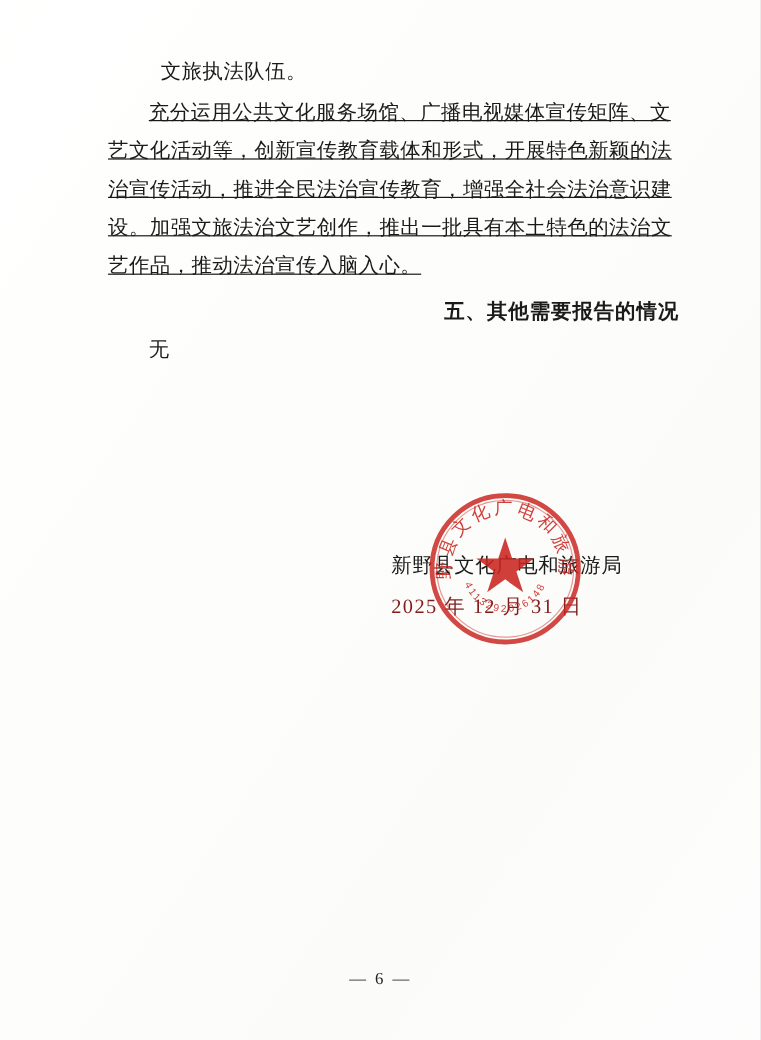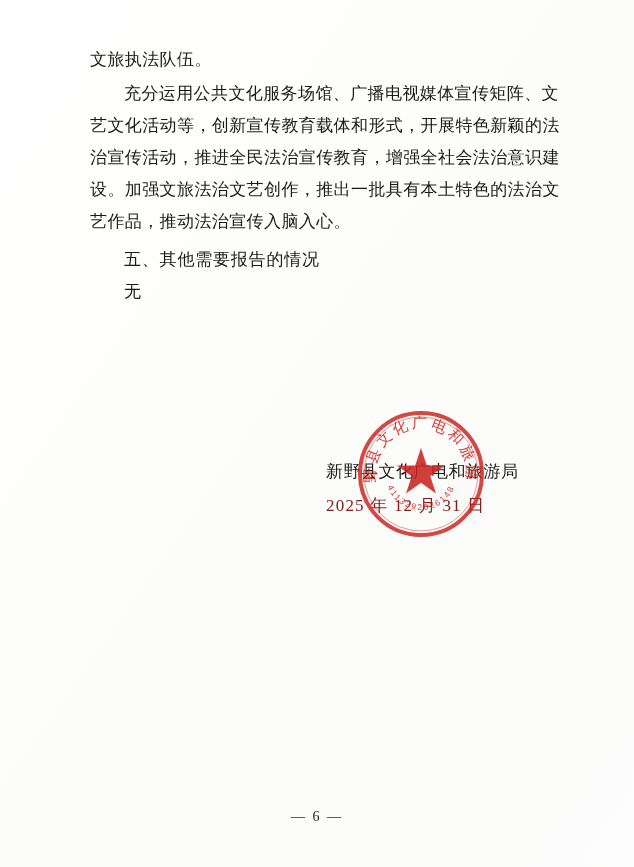--- a/index.html
+++ b/index.html
@@ -35,29 +35,32 @@
     line-height: 32px;
     color: #1a1a1a;
     letter-spacing: 0.4px;
     white-space: pre-wrap;
     font-family: "Liberation Serif", "DejaVu Serif", serif;
   }
   .indent {
     text-indent: 34px;
   }
   .heading {
-    font-weight: normal;
+    font-weight: bold;
     text-indent: 34px;
     letter-spacing: 0.8px;
+    text-align: right;
   }
   .block {
     margin-bottom: 2px;
+    margin-left: 44px;
   }
   .para {
     margin-top: 2px;
+    text-decoration: underline;
   }
   .spacer-sm { height: 6px; }
 
   
   .sign-area {
     position: absolute;
     right: 78px;
     top: 455px;
     text-align: left;
     width: 230px;

